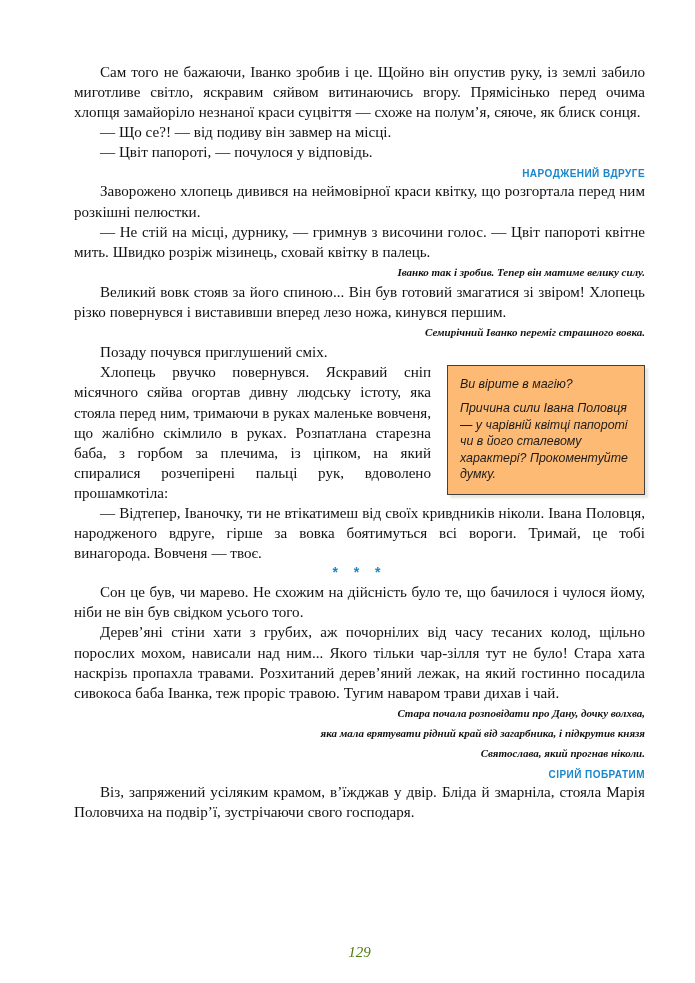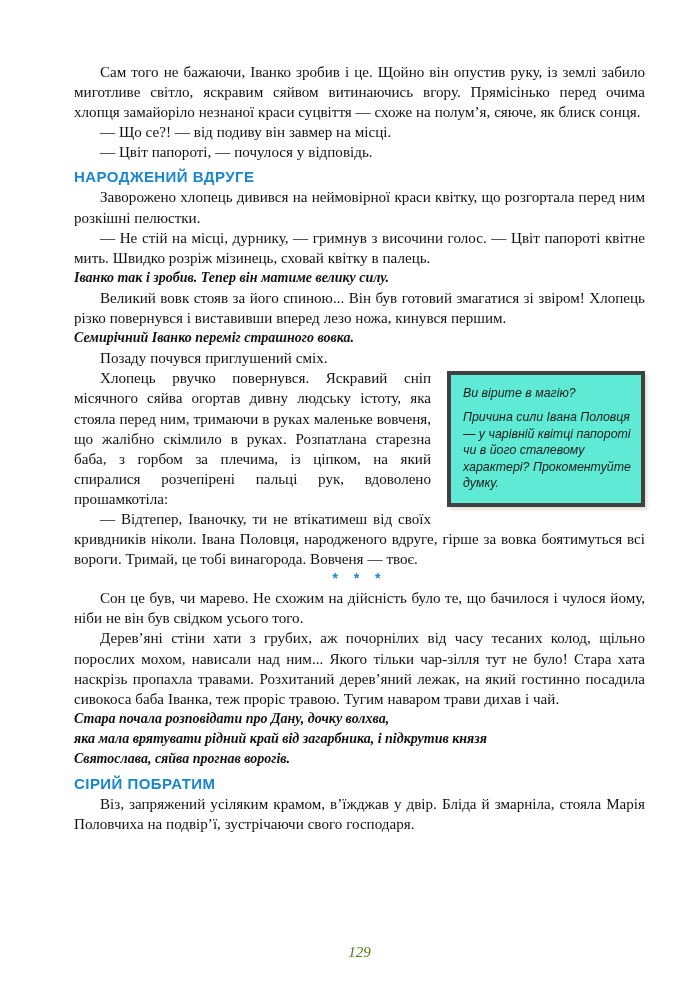--- a/index.html
+++ b/index.html
@@ -44,59 +44,59 @@
   }
 
   
   p.body-text.wrap {
     text-align: justify;
   }
 
   
   h2.section-title {
     margin: 6px 0 2px 0;
-    text-align: left;
-    font-size: 15px;
+    text-align: right;
+    font-size: 10px;
     font-weight: bold;
     letter-spacing: 0.45px;
     color: #1a87cd;
     font-family: "Liberation Sans", "DejaVu Sans", sans-serif;
     text-indent: 0;
   }
 
   
   p.inset-italic {
     margin: 0;
-    font-size: 14px;
+    font-size: 11px;
     line-height: 20.1px;
     font-style: italic;
     font-weight: bold;
-    text-align: left;
+    text-align: right;
     text-indent: 0;
   }
 
   
   .divider-asterisks {
     margin: 1px 0 2px 0;
     text-align: center;
     color: #1a87cd;
     font-size: 14px;
     font-weight: bold;
     letter-spacing: 6px;
     font-family: "Liberation Sans", "DejaVu Sans", sans-serif;
   }
 
   
   .callout {
     float: right;
     width: 198px;
     margin: 3px 0 6px 16px;
     padding: 10px 10px 11px 12px;
-    background: #5eead4;
-    border: 4px solid #404040;
+    background: #fdba74;
+    border: 1px solid #404040;
     box-shadow: 3px 3px 2px rgba(170,165,140,0.28);
     font-family: "Liberation Sans", "DejaVu Sans", sans-serif;
     font-style: italic;
     font-size: 12.4px;
     line-height: 16.6px;
     color: #1b1b1b;
     box-sizing: border-box;
     shape-outside: margin-box;
   }
 
@@ -153,21 +153,21 @@
     <p class="body-text wrap">Хлопець рвучко повернувся. Яскравий сніп місячного сяйва огортав дивну людську істоту, яка стояла перед ним, тримаючи в руках маленьке вовченя, що жалібно скімлило в руках. Розпатлана старезна баба, з горбом за плечима, із ціпком, на який спиралися розчепірені пальці рук, вдоволено прошамкотіла:</p>
     <p class="body-text wrap clearfix">— Відтепер, Іваночку, ти не втікатимеш від своїх кривдників ніколи. Івана Половця, народженого вдруге, гірше за вовка боятимуться всі вороги. Тримай, це тобі винагорода. Вовченя — твоє.</p>
 
     <div class="divider-asterisks">* * *</div>
 
     <p class="body-text">Сон це був, чи марево. Не схожим на дійсність було те, що бачилося і чулося йому, ніби не він був свідком усього того.</p>
     <p class="body-text">Дерев’яні стіни хати з грубих, аж почорнілих від часу тесаних колод, щільно порослих мохом, нависали над ним... Якого тільки чар-зілля тут не було! Стара хата наскрізь пропахла травами. Розхитаний дерев’яний лежак, на який гостинно посадила сивокоса баба Іванка, теж проріс травою. Тугим наваром трави дихав і чай.</p>
 
     <p class="inset-italic">Стара почала розповідати про Дану, дочку волхва,</p>
     <p class="inset-italic">яка мала врятувати рідний край від загарбника, і підкрутив князя</p>
-    <p class="inset-italic">Святослава, сяйва прогнав ворогів.</p>
+    <p class="inset-italic">Святослава, який прогнав ніколи.</p>
 
     <h2 class="section-title">СІРИЙ ПОБРАТИМ</h2>
 
     <p class="body-text">Віз, запряжений усіляким крамом, в’їжджав у двір. Бліда й змарніла, стояла Марія Половчиха на подвір’ї, зустрічаючи свого господаря.</p>
 
   </div>
 
   <div class="page-number">129</div>
 </div>
 

